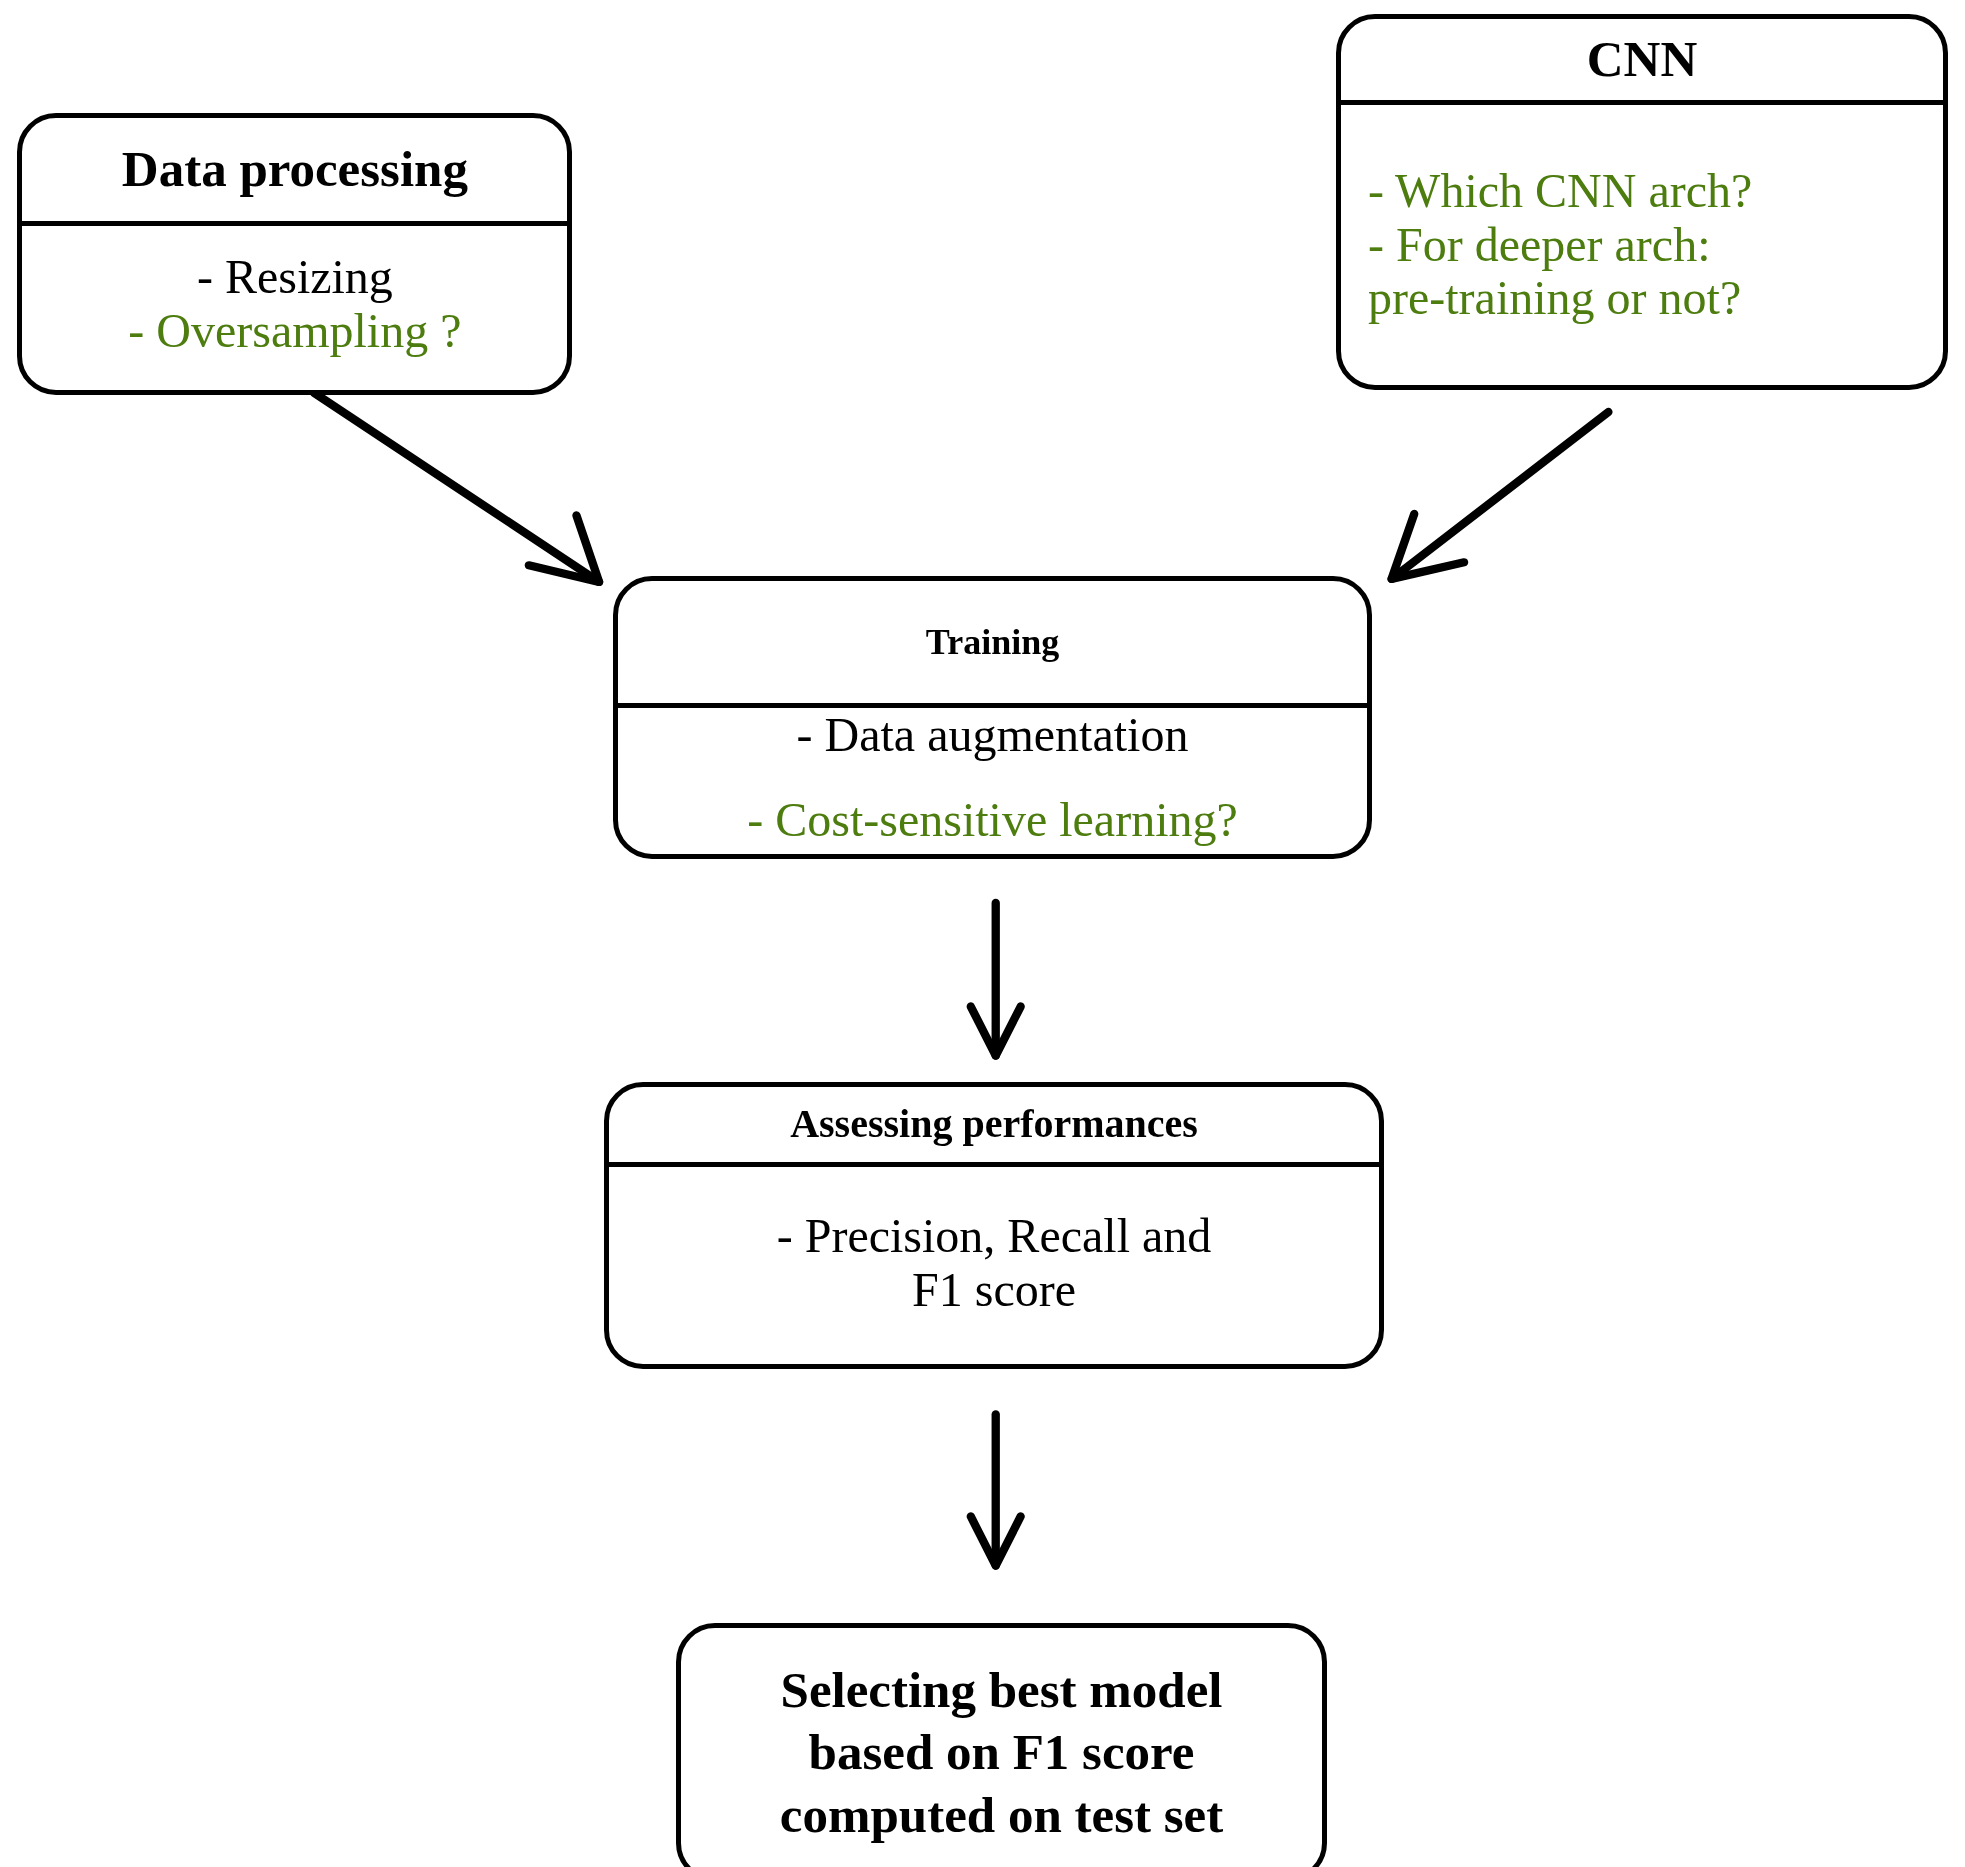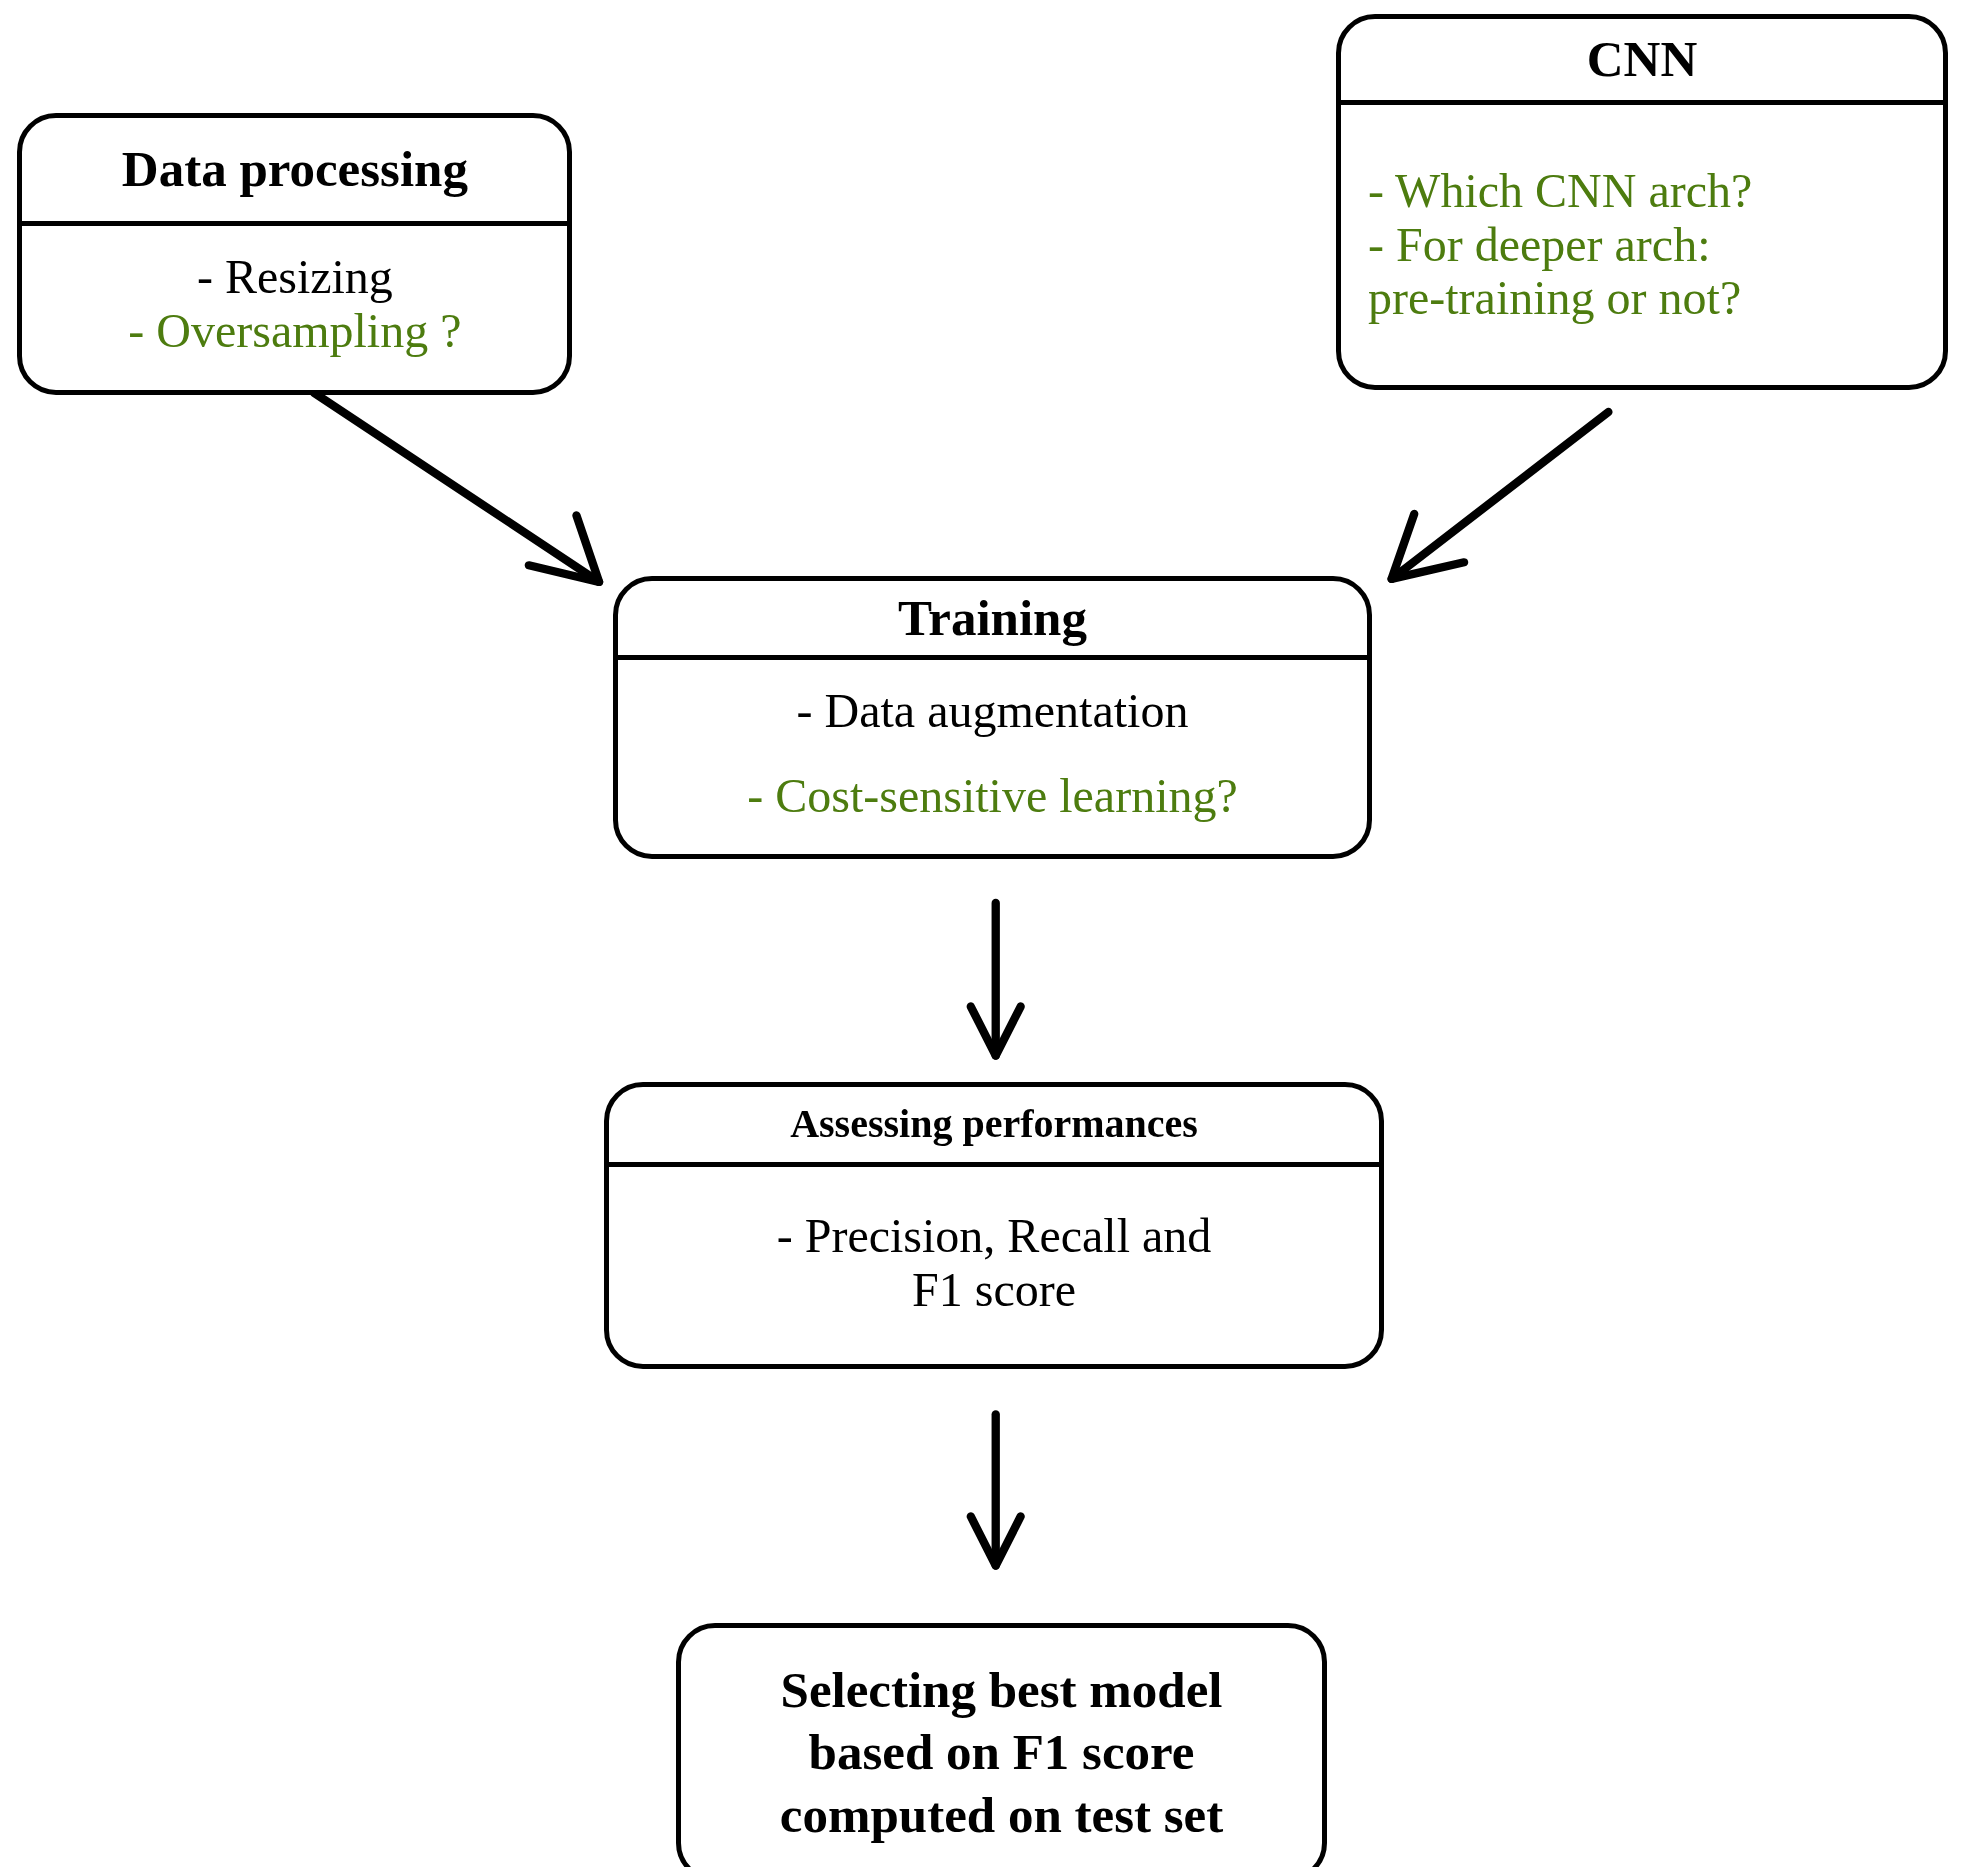--- a/index.html
+++ b/index.html
@@ -70,21 +70,21 @@
   
   #node-data-processing { left: 17.4px;   top: 79px;  width: 555px;  height: 282px; margin-top: 34px; }
   #node-data-processing .node-header { height: 108px; font-size: 51px; }
   #node-data-processing .node-body   { font-size: 48px; padding-bottom: 9px; }
 
   #node-cnn { left: 1336px; top: 13.6px;  width: 612px;  height: 376px; }
   #node-cnn .node-header { height: 86px; font-size: 51px; }
   #node-cnn .node-body   { font-size: 48px; align-items: flex-start; text-align: left; padding-left: 27px; }
 
   #node-training { left: 613px;  top: 576px;  width: 759px; height: 283px; }
-  #node-training .node-header { height: 79px; font-size: 51px; }
+  #node-training .node-header { height: 127px; font-size: 36px; }
   #node-training .node-body   { font-size: 48px; padding-bottom: 7.6px; gap: 31px; }
 
   #node-assessing { left: 604px;  top: 1082px; width: 780px; height: 287px; }
   #node-assessing .node-header { height: 80px; font-size: 40px; }
   #node-assessing .node-body   { font-size: 48px; padding-bottom: 6px; }
 
   #node-selecting { left: 676px;  top: 1590px; width: 651px;  height: 259px; margin-top: 33px; }
   #node-selecting .node-solo { font-size: 51px; }
 
   .red { color: #4d7c0f; }

